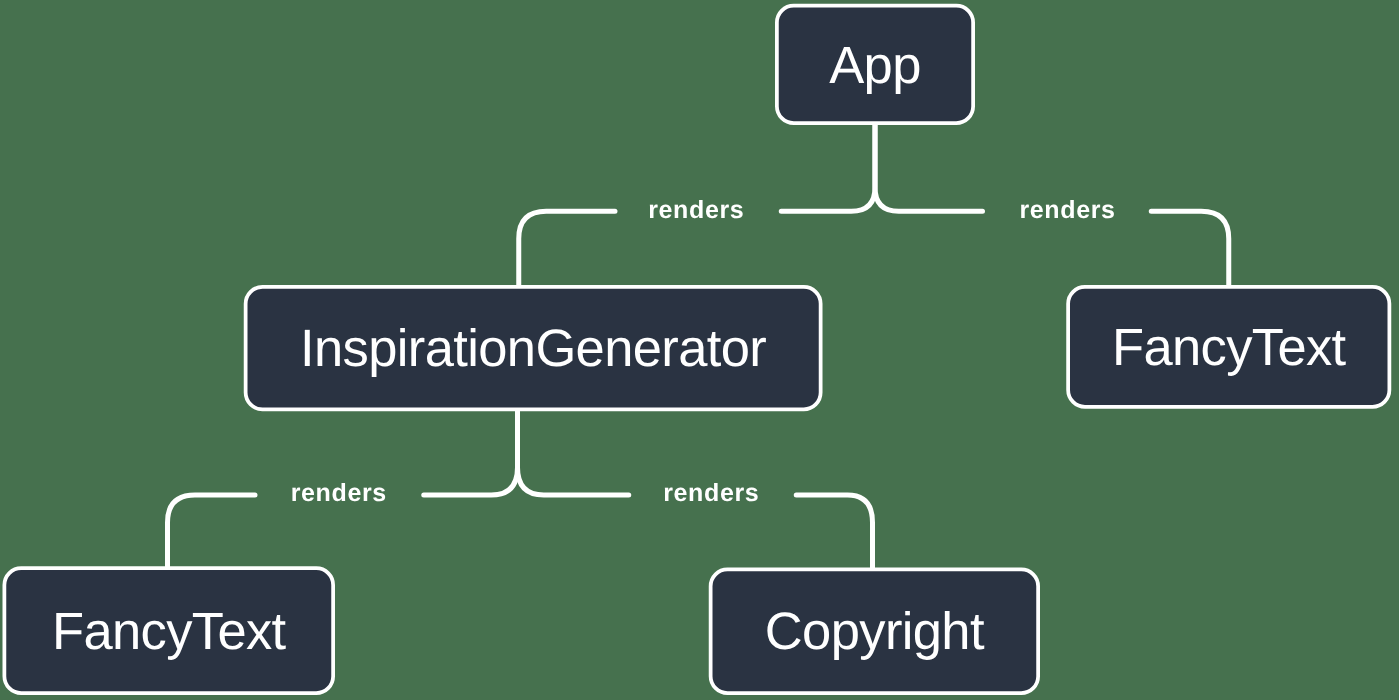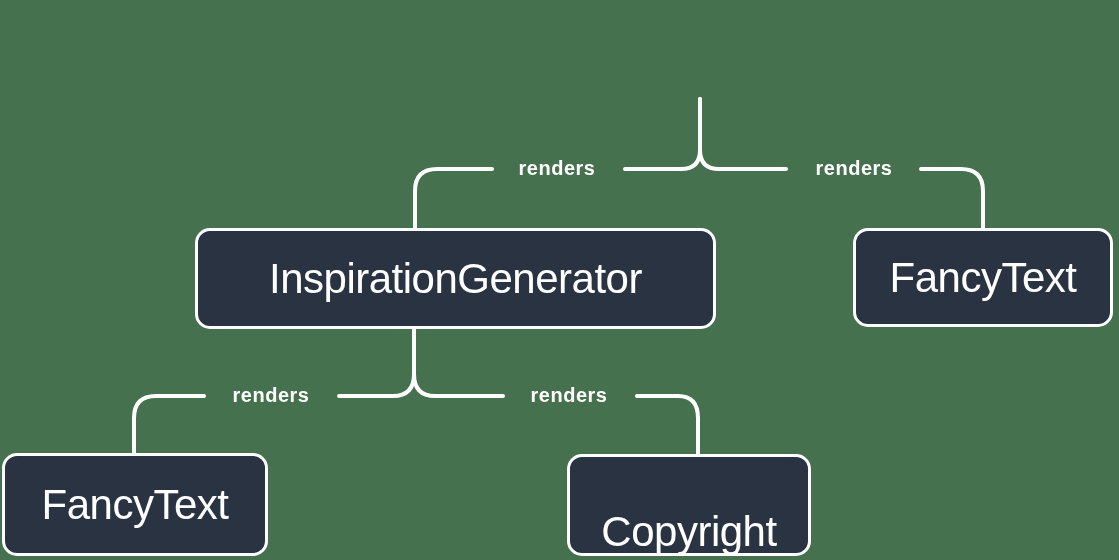--- a/index.html
+++ b/index.html
@@ -56,24 +56,24 @@
     transform: translate(-50%, -50%);
     color: var(--text-color);
     font-size: 20px;
     font-weight: 700;
     letter-spacing: 0.5px;
     white-space: nowrap;
     line-height: 1;
   }
   
   .node-app                  { left: 620px; top: 3px;   width: 160px; height: 97px;  }
-  .node-inspiration          { left: 195px; top: 228px; width: 521px; height: 101px; align-items: center; }
+  .node-inspiration          { left: 195px; top: 228px; width: 463px; height: 101px; align-items: center; }
   .node-fancytext-top        { left: 853px; top: 228px; width: 260px; height: 99px;  }
   .node-fancytext-bottom     { left: 2px;   top: 453px; width: 266px; height: 103px; }
-  .node-copyright            { left: 567px; top: 454px; width: 244px; height: 102px; align-items: flex-end; }
+  .node-copyright            { left: 567px; top: 454px; width: 265px; height: 102px; }
   
   .edge-label-a { left: 557px; top: 168px; }
   .edge-label-b { left: 854px; top: 168px; }
   .edge-label-c { left: 271px; top: 395px; }
   .edge-label-d { left: 569px; top: 395px; }
 </style>
 </head>
 <body>
 
 <div class="canvas">
@@ -90,20 +90,23 @@
     <g>
       <path class="connector" d="M414,329 L414,374 Q414,396 393,396 L339,396"></path>
       <path class="connector" d="M204,396 L156,396 Q134,396 134,418 L134,454"></path>
     </g>
     <g>
       <path class="connector" d="M414,329 L414,374 Q414,396 435,396 L503,396"></path>
       <path class="connector" d="M637,396 L678,396 Q698,396 698,418 L698,455"></path>
     </g>
   </svg>
 
+  <div class="node node-app">
+    <span class="node-label">App</span>
+  </div>
 
   <div class="node node-inspiration">
     <span class="node-label">InspirationGenerator</span>
   </div>
 
   <div class="node node-fancytext-top">
     <span class="node-label">FancyText</span>
   </div>
 
   <div class="node node-fancytext-bottom">

